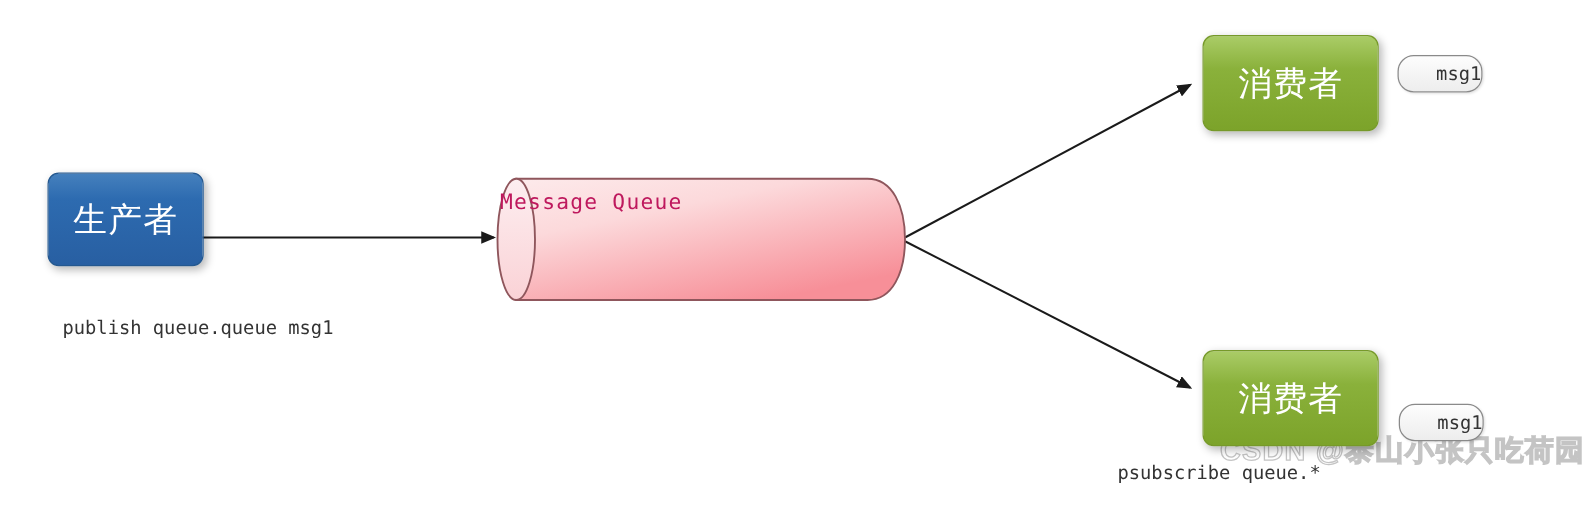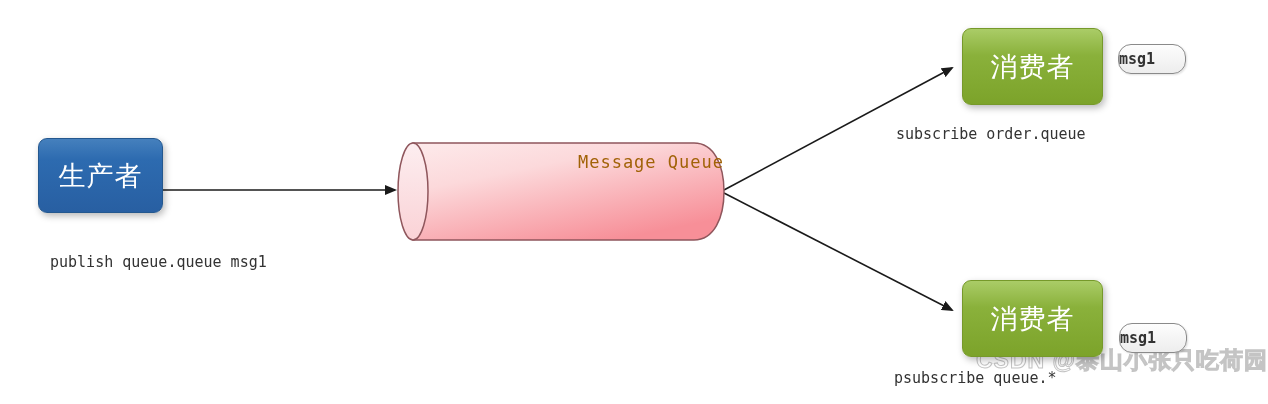--- a/index.html
+++ b/index.html
@@ -57,39 +57,38 @@
     z-index: 3;
     white-space: nowrap;
   }
   .caption-publish { left: 50px; top: 253px; }
   .caption-subscribe { left: 896px; top: 125px; }
   .caption-psubscribe { left: 894px; top: 369px; }
   .queue-label {
     position: absolute;
     left: 400px; top: 152px;
     width: 324px;
-    text-align: right;
+    text-align: left;
     font-size: 17px;
-    color: #a16207;
+    color: #be185d;
     z-index: 2;
     letter-spacing: 1px;
   }
   .badge {
     position: absolute;
     width: 66px; height: 28px;
     background: linear-gradient(180deg, #fdfdfd, #ededed);
     border: 1.5px solid #8a8a8a;
     border-radius: 13px;
     display: flex;
     align-items: center;
-    justify-content: flex-start;
+    justify-content: flex-end;
     font-size: 15px;
     z-index: 2;
     box-shadow: 1px 1px 2px rgba(0,0,0,0.12);
-    font-weight: bold;
   }
   .badge-top { left: 1118px; top: 44px; }
   .badge-bottom { left: 1119px; top: 323px; }
   .watermark {
     position: absolute;
     left: 976px; top: 345px;
     font-size: 23px;
     letter-spacing: 1px;
     color: rgba(255,255,255,0.15);
     -webkit-text-stroke: 1px #c4c4c4;
@@ -140,21 +139,20 @@
     <span>生产者</span>
   </div>
   <div class="caption caption-publish mono">publish queue.queue msg1</div>
 
   <div class="node consumer consumer-top">
     <span>消费者</span>
   </div>
   <div class="badge badge-top mono">
     <span>msg1</span>
   </div>
-  <div class="caption caption-subscribe mono">subscribe order.queue</div>
 
   <div class="node consumer consumer-bottom">
     <span>消费者</span>
   </div>
   <div class="badge badge-bottom mono">
     <span>msg1</span>
   </div>
   <div class="caption caption-psubscribe mono">psubscribe queue.*</div>
 
 </div>

